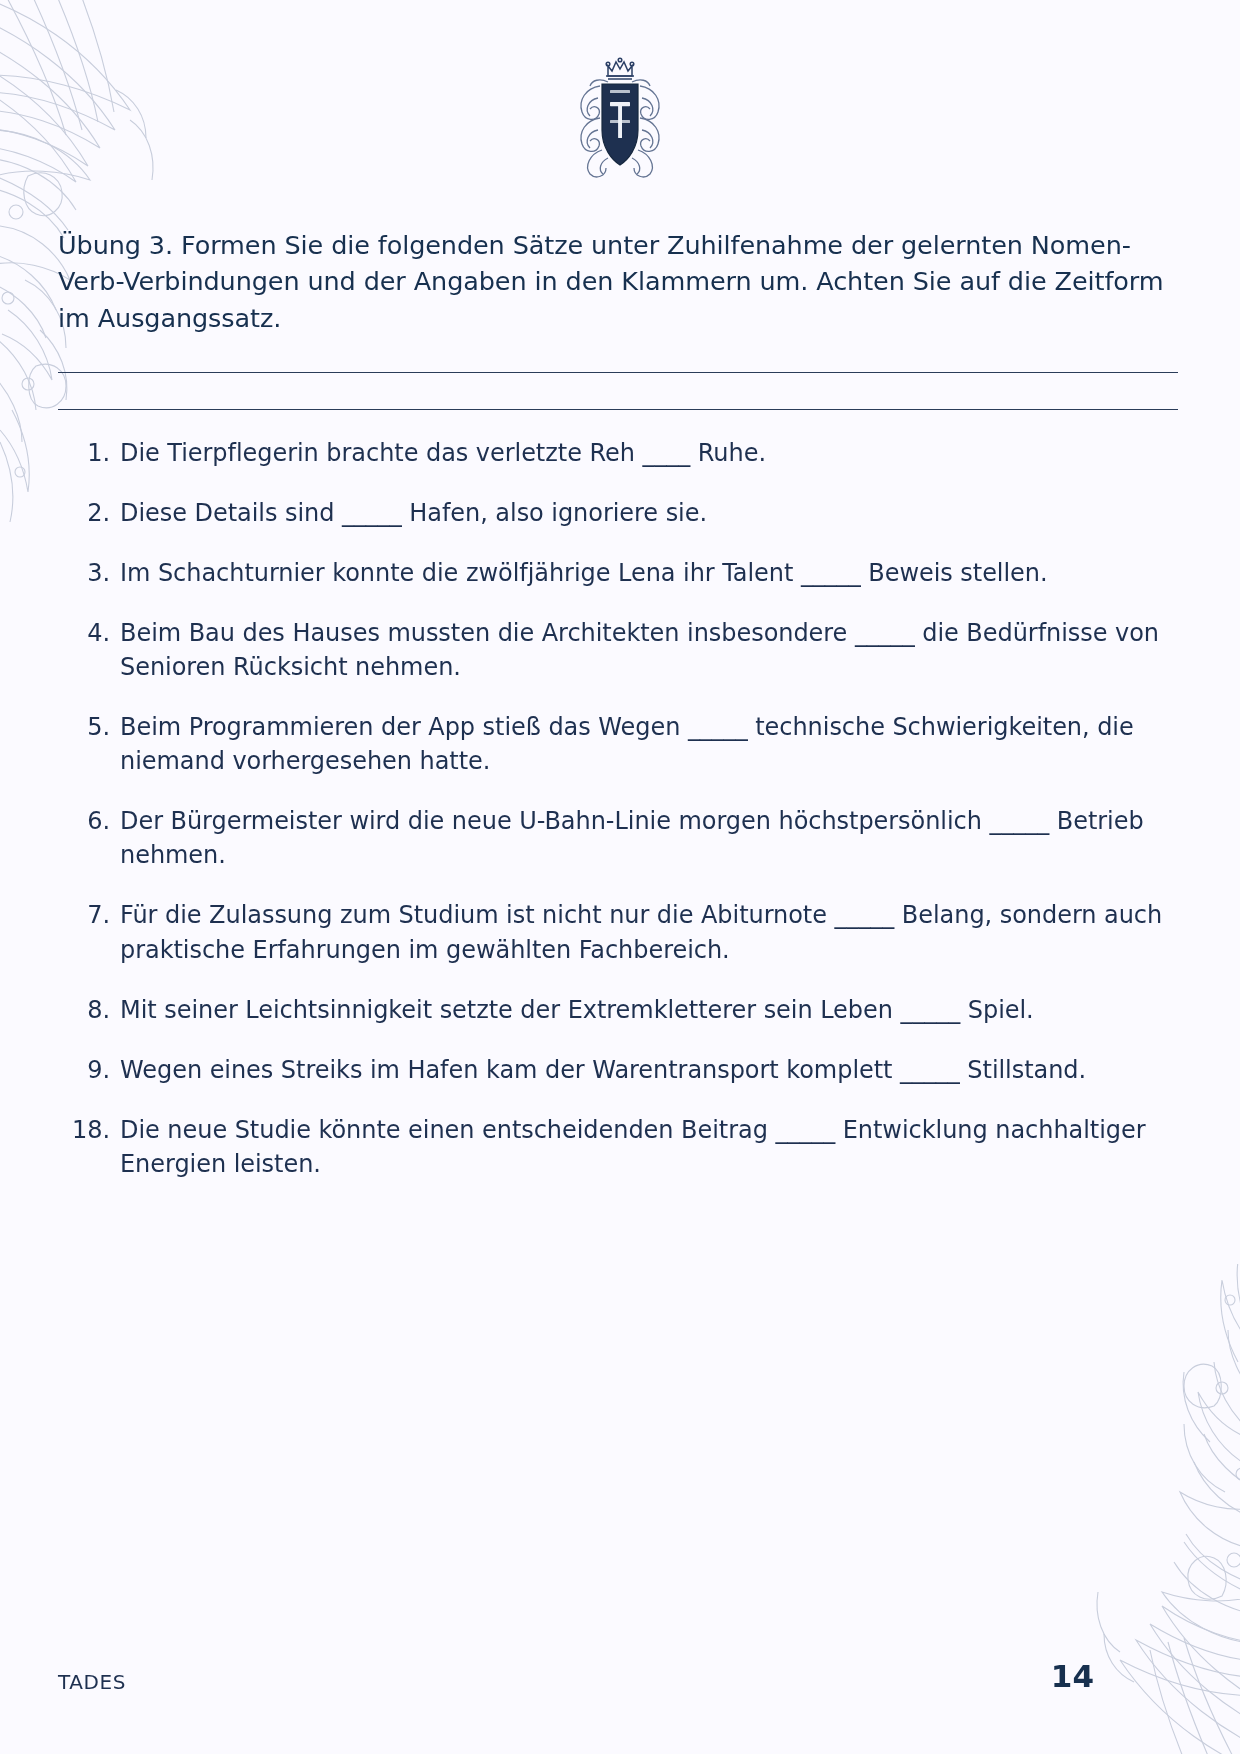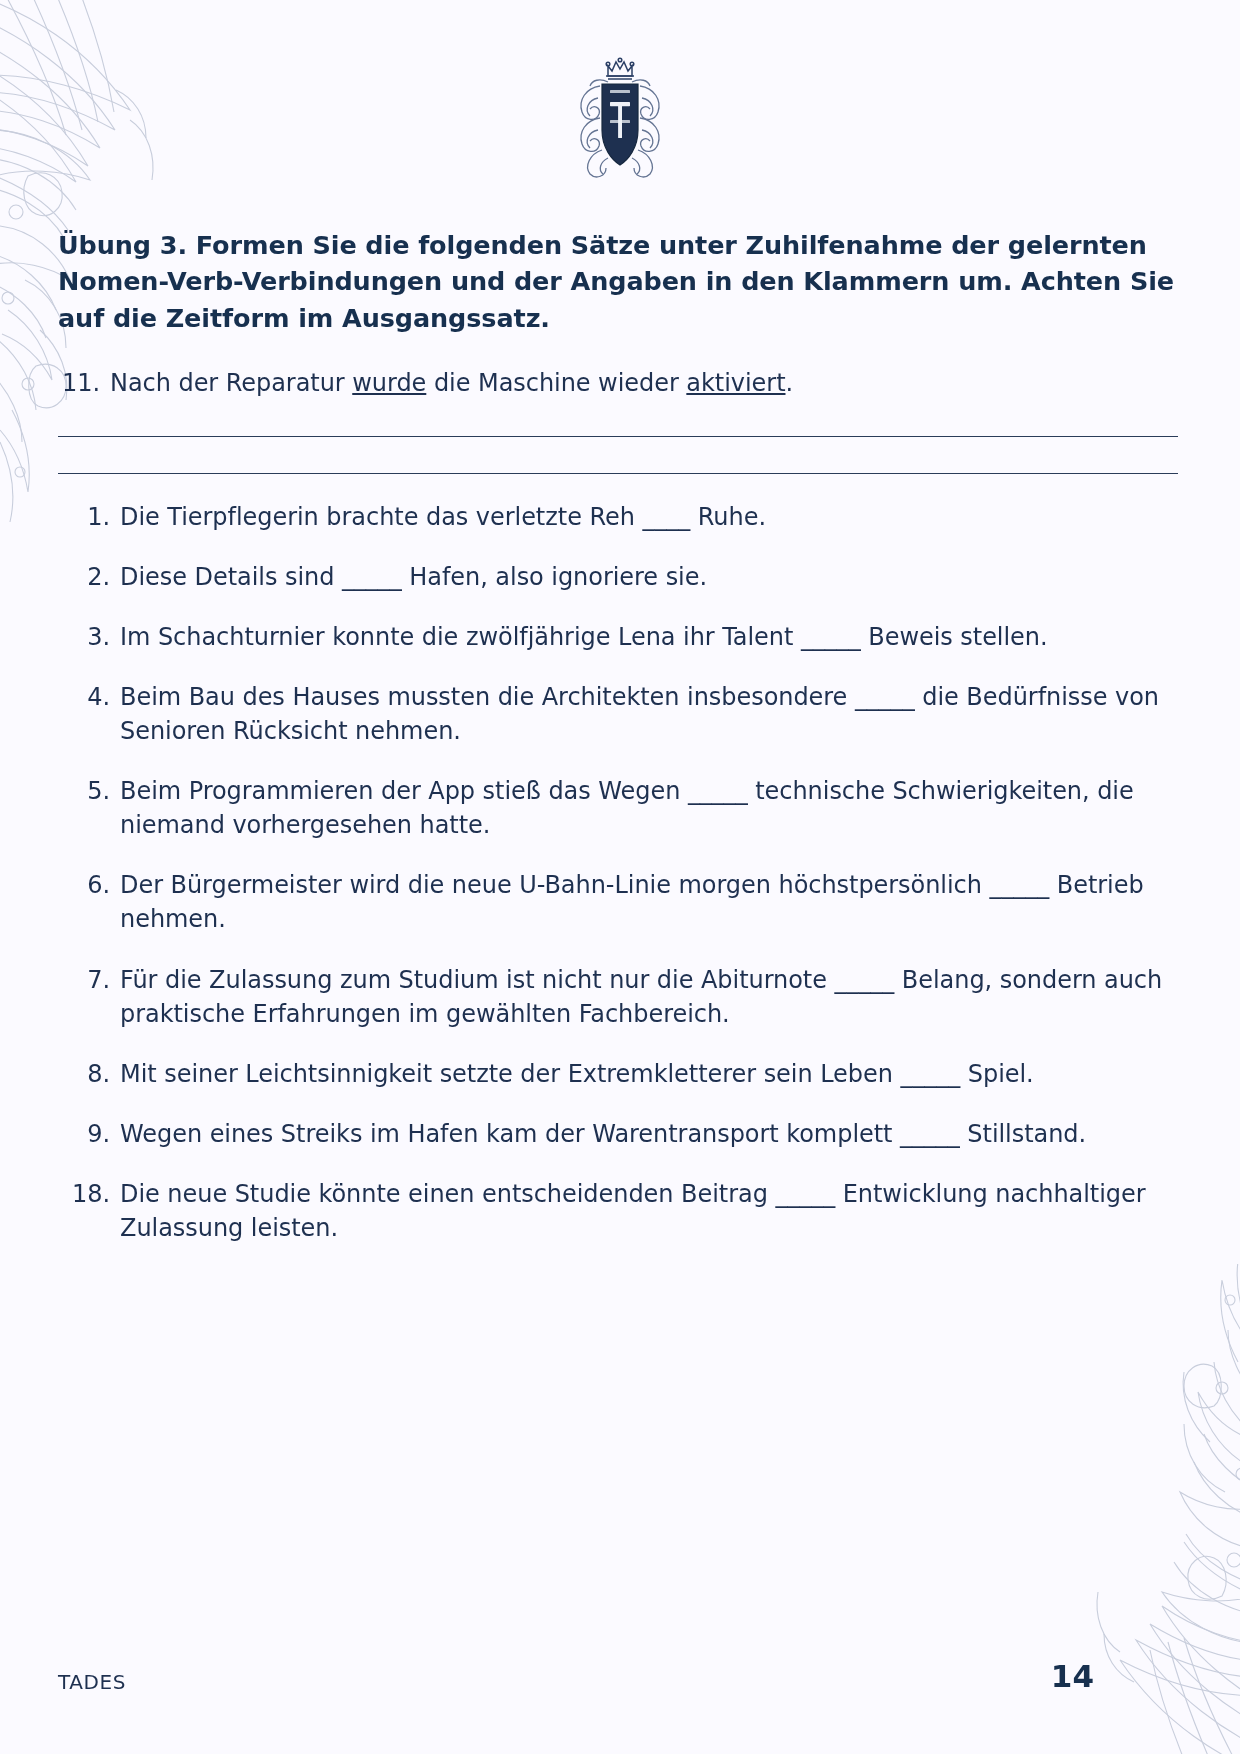--- a/index.html
+++ b/index.html
@@ -41,21 +41,21 @@
   
   .page {
     position: relative;
     z-index: 3;
     padding: 0 62px 0 58px;
     box-sizing: border-box;
     width: 1240px;
   }
 
   .exercise-heading {
-    font-weight: bold;
+    font-weight: normal;
     font-size: 25.5px;
     line-height: 1.42;
     color: #17304f;
     letter-spacing: -0.1px;
   }
 
   #ex3-heading { padding-top: 206px; }
 
   .item {
     display: flex;
@@ -228,24 +228,20 @@
       <rect x="46" y="68" width="20" height="3" rx="0.6" opacity="0.75"></rect>
     </g>
   </svg>
 </div>
 
 <div class="page">
 
   <section class="ex3">
     <h2 id="ex3-heading" class="exercise-heading">Übung 3. Formen Sie die folgenden Sätze unter Zuhilfenahme der gelernten Nomen-Verb-Verbindungen und der Angaben in den Klammern um. Achten Sie auf die Zeitform im Ausgangssatz.</h2>
 
-    <div class="item">
-      <span class="item-num">11.</span>
-      <span class="item-text"><span>Nach der Reparatur </span><u>wurde</u><span> die Maschine wieder </span><u>aktiviert</u><span>.</span></span>
-    </div>
     <hr class="answer-rule">
 
     <hr class="answer-rule">
   </section>
 
   <section>
 
     <div class="ex4">
       <div class="item">
         <span class="item-num">1.</span>
@@ -278,21 +274,21 @@
       <div class="item">
         <span class="item-num">8.</span>
         <span class="item-text">Mit seiner Leichtsinnigkeit setzte der Extremkletterer sein Leben _____ Spiel.</span>
       </div>
       <div class="item">
         <span class="item-num">9.</span>
         <span class="item-text">Wegen eines Streiks im Hafen kam der Warentransport komplett _____ Stillstand.</span>
       </div>
       <div class="item">
         <span class="item-num">18.</span>
-        <span class="item-text">Die neue Studie könnte einen entscheidenden Beitrag _____ Entwicklung nachhaltiger Zulassung leisten.</span>
+        <span class="item-text">Die neue Studie könnte einen entscheidenden Beitrag _____ Entwicklung nachhaltiger Energien leisten.</span>
       </div>
     </div>
   </section>
 </div>
 
 <div class="footer">
   <span class="footer-brand">TADES</span>
   <span class="footer-page">14</span>
 </div>
 

